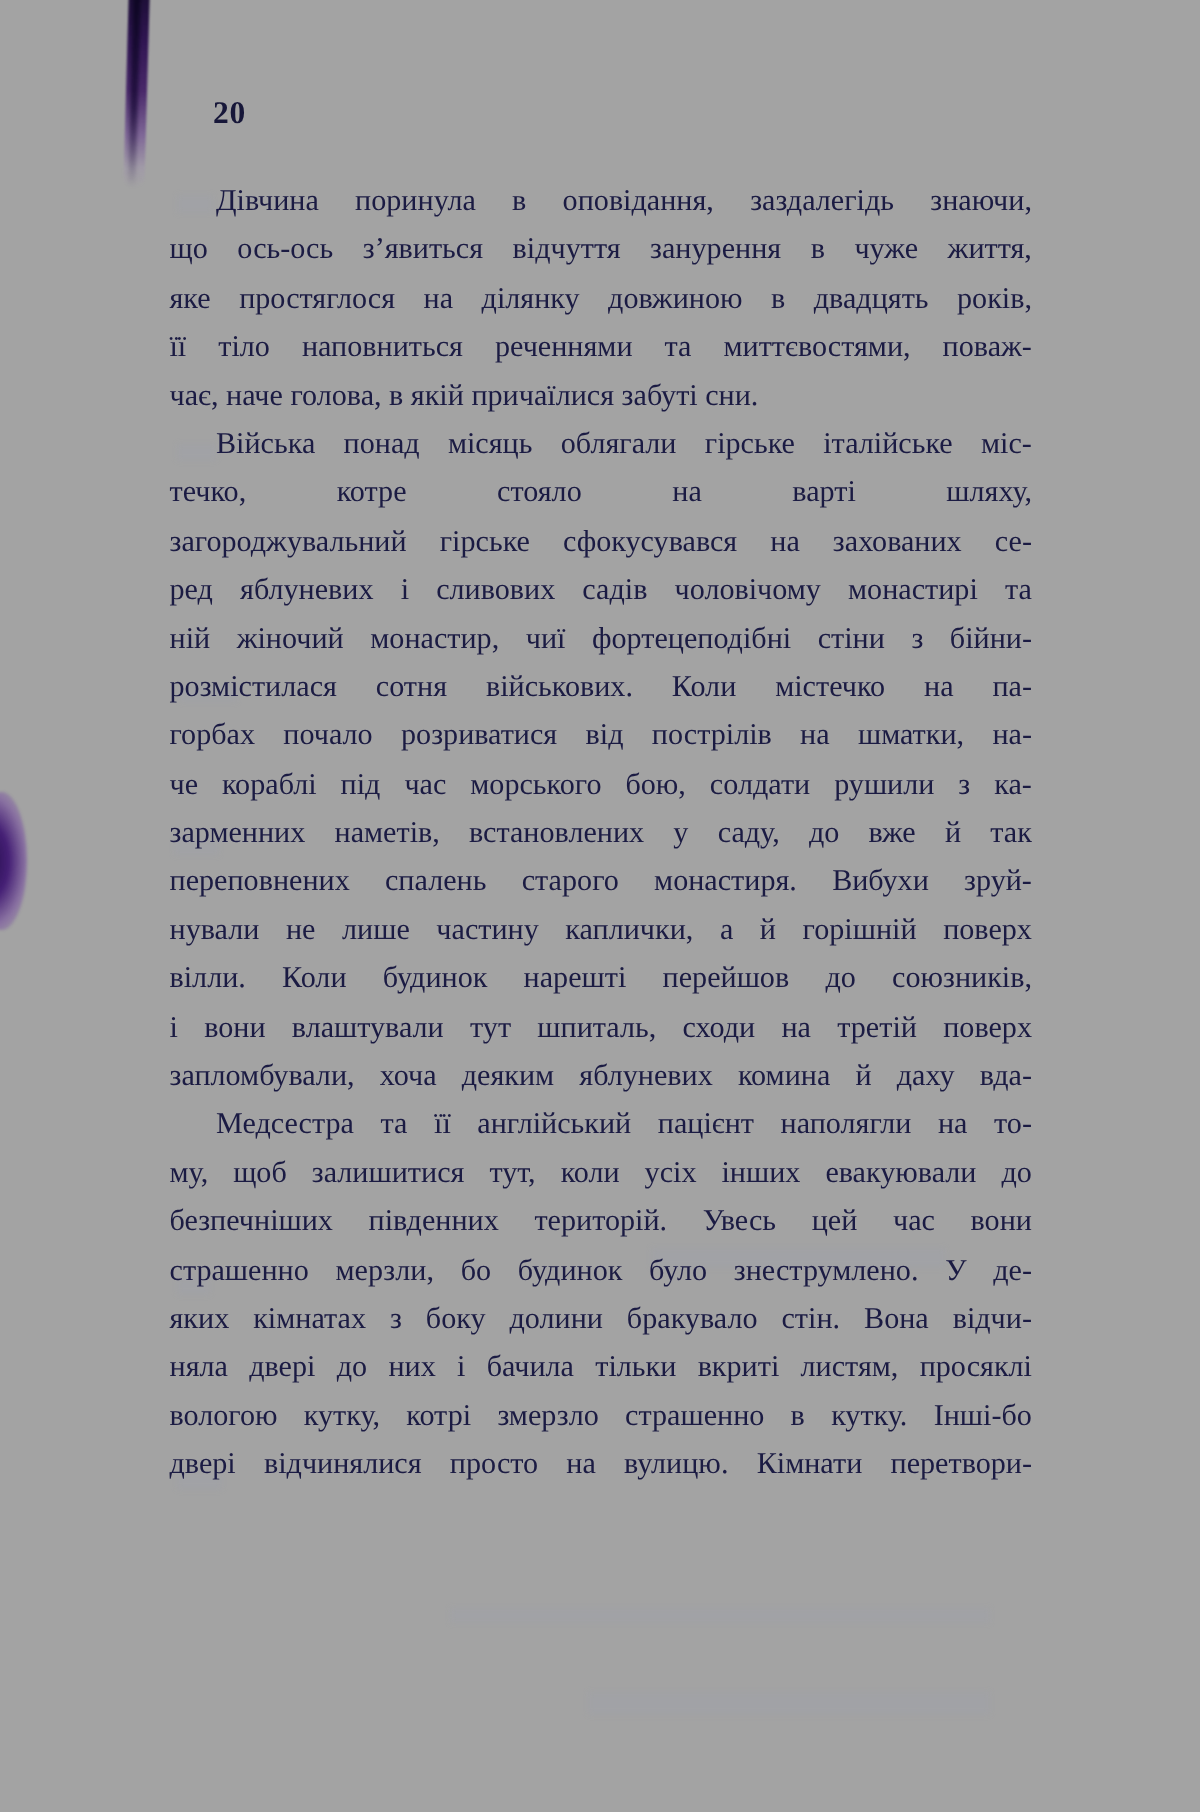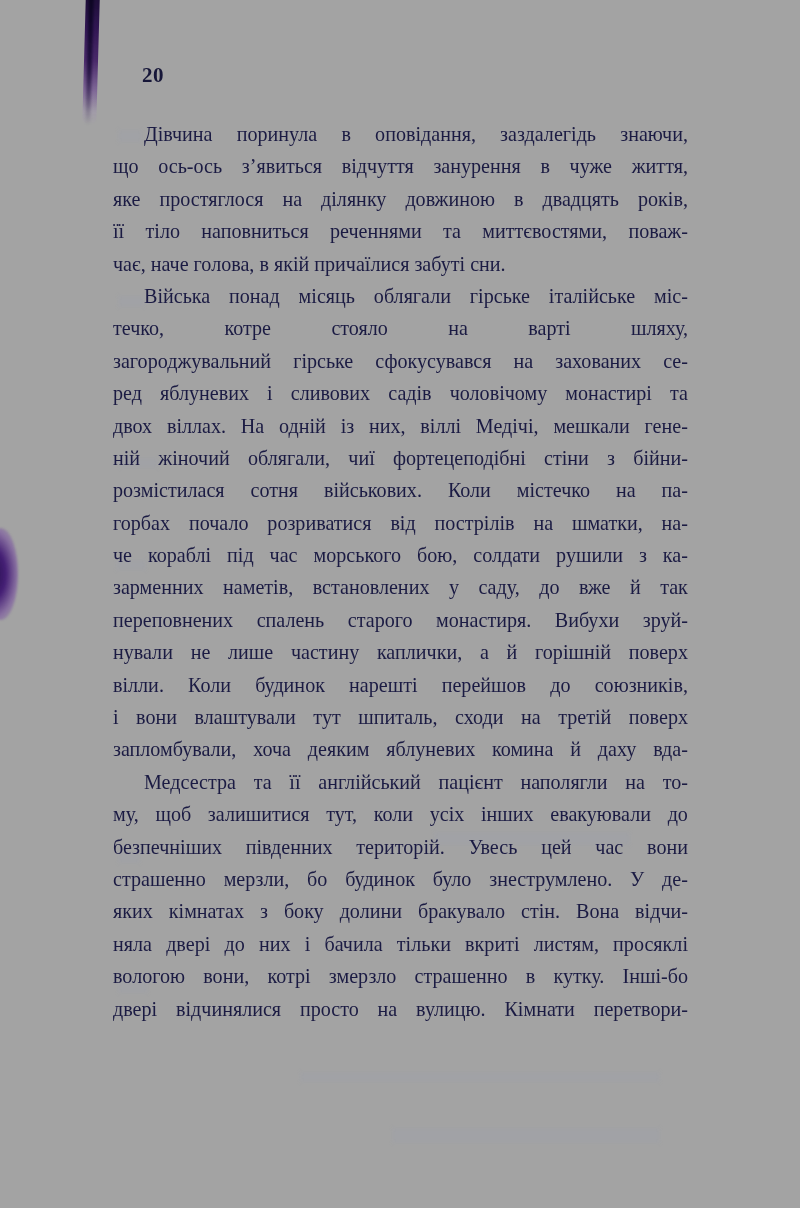--- a/index.html
+++ b/index.html
@@ -142,37 +142,36 @@
         <div class="line just"><span>що</span><span>ось-ось</span><span>з’явиться</span><span>відчуття</span><span>занурення</span><span>в</span><span>чуже</span><span>життя,</span></div>
         <div class="line just"><span>яке</span><span>простяглося</span><span>на</span><span>ділянку</span><span>довжиною</span><span>в</span><span>двадцять</span><span>років,</span></div>
         <div class="line just"><span>її</span><span>тіло</span><span>наповниться</span><span>реченнями</span><span>та</span><span>миттєвостями,</span><span>поваж-</span></div>
         <div class="line">чає, наче голова, в якій причаїлися забуті сни.</div>
       </div>
       <div class="para">
         <div class="line just indent"><span>Війська</span><span>понад</span><span>місяць</span><span>облягали</span><span>гірське</span><span>італійське</span><span>міс-</span></div>
         <div class="line just"><span>течко,</span><span>котре</span><span>стояло</span><span>на</span><span>варті</span><span>шляху,</span></div>
         <div class="line just"><span>загороджувальний</span><span>гірське</span><span>сфокусувався</span><span>на</span><span>захованих</span><span>се-</span></div>
         <div class="line just"><span>ред</span><span>яблуневих</span><span>і</span><span>сливових</span><span>садів</span><span>чоловічому</span><span>монастирі</span><span>та</span></div>
-        <div class="line just"><span>двох</span><span>віллах.</span><span>На</span><span>одній</span><span>із</span><span>них,</span><span>віллі</span><span>Медічі,</span><span>мешкали</span><span>гене-</span></div>
-        <div class="line just"><span>ній</span><span>жіночий</span><span>облягали,</span><span>чиї</span><span>фортецеподібні</span><span>стіни</span><span>з</span><span>бійни-</span></div>
+        <div class="line just"><span>ній</span><span>жіночий</span><span>монастир,</span><span>чиї</span><span>фортецеподібні</span><span>стіни</span><span>з</span><span>бійни-</span></div>
         <div class="line just"><span>розмістилася</span><span>сотня</span><span>військових.</span><span>Коли</span><span>містечко</span><span>на</span><span>па-</span></div>
         <div class="line just"><span>горбах</span><span>почало</span><span>розриватися</span><span>від</span><span>пострілів</span><span>на</span><span>шматки,</span><span>на-</span></div>
         <div class="line just"><span>че</span><span>кораблі</span><span>під</span><span>час</span><span>морського</span><span>бою,</span><span>солдати</span><span>рушили</span><span>з</span><span>ка-</span></div>
         <div class="line just"><span>зарменних</span><span>наметів,</span><span>встановлених</span><span>у</span><span>саду,</span><span>до</span><span>вже</span><span>й</span><span>так</span></div>
         <div class="line just"><span>переповнених</span><span>спалень</span><span>старого</span><span>монастиря.</span><span>Вибухи</span><span>зруй-</span></div>
         <div class="line just"><span>нували</span><span>не</span><span>лише</span><span>частину</span><span>каплички,</span><span>а</span><span>й</span><span>горішній</span><span>поверх</span></div>
         <div class="line just"><span>вілли.</span><span>Коли</span><span>будинок</span><span>нарешті</span><span>перейшов</span><span>до</span><span>союзників,</span></div>
         <div class="line just"><span>і</span><span>вони</span><span>влаштували</span><span>тут</span><span>шпиталь,</span><span>сходи</span><span>на</span><span>третій</span><span>поверх</span></div>
         <div class="line just"><span>запломбували,</span><span>хоча</span><span>деяким</span><span>яблуневих</span><span>комина</span><span>й</span><span>даху</span><span>вда-</span></div>
       </div>
       <div class="para">
         <div class="line just indent"><span>Медсестра</span><span>та</span><span>її</span><span>англійський</span><span>пацієнт</span><span>наполягли</span><span>на</span><span>то-</span></div>
         <div class="line just"><span>му,</span><span>щоб</span><span>залишитися</span><span>тут,</span><span>коли</span><span>усіх</span><span>інших</span><span>евакуювали</span><span>до</span></div>
         <div class="line just"><span>безпечніших</span><span>південних</span><span>територій.</span><span>Увесь</span><span>цей</span><span>час</span><span>вони</span></div>
         <div class="line just"><span>страшенно</span><span>мерзли,</span><span>бо</span><span>будинок</span><span>було</span><span>знеструмлено.</span><span>У</span><span>де-</span></div>
         <div class="line just"><span>яких</span><span>кімнатах</span><span>з</span><span>боку</span><span>долини</span><span>бракувало</span><span>стін.</span><span>Вона</span><span>відчи-</span></div>
         <div class="line just"><span>няла</span><span>двері</span><span>до</span><span>них</span><span>і</span><span>бачила</span><span>тільки</span><span>вкриті</span><span>листям,</span><span>просяклі</span></div>
-        <div class="line just"><span>вологою</span><span>вони,</span><span>котрі</span><span>змерзло</span><span>страшенно</span><span>в</span><span>кутку.</span><span>Інші-бо</span></div>
+        <div class="line just"><span>вологою</span><span>кутку,</span><span>котрі</span><span>змерзло</span><span>страшенно</span><span>в</span><span>кутку.</span><span>Інші-бо</span></div>
         <div class="line just"><span>двері</span><span>відчинялися</span><span>просто</span><span>на</span><span>вулицю.</span><span>Кімнати</span><span>перетвори-</span></div>
       </div>
     </div>
 
 </div>
 
 </body></html>

